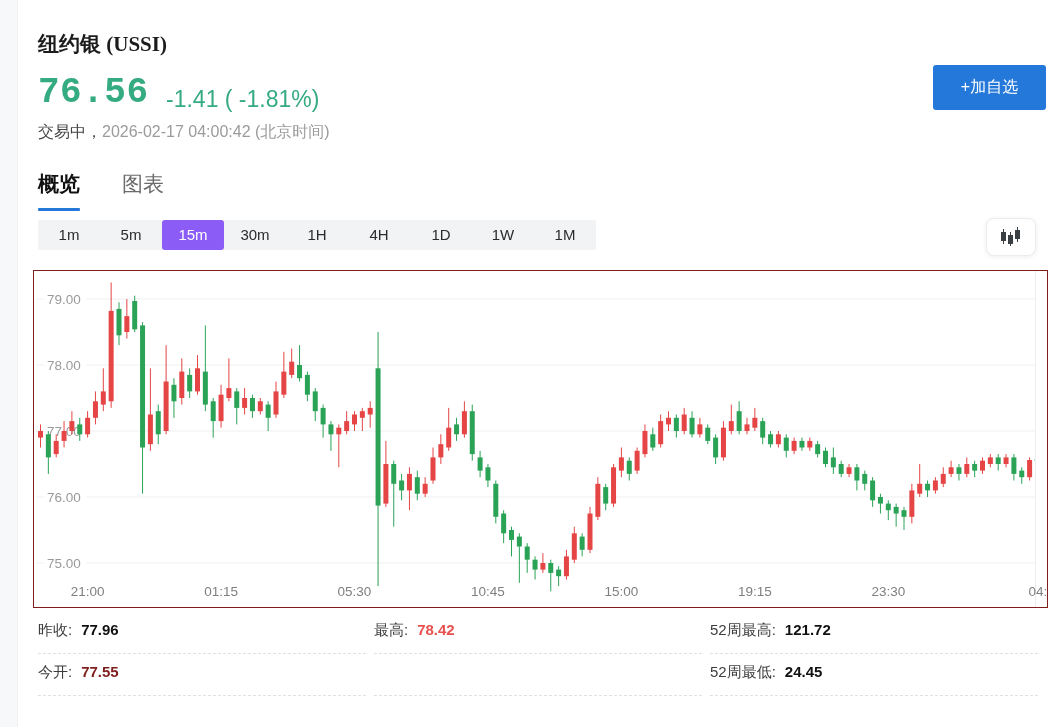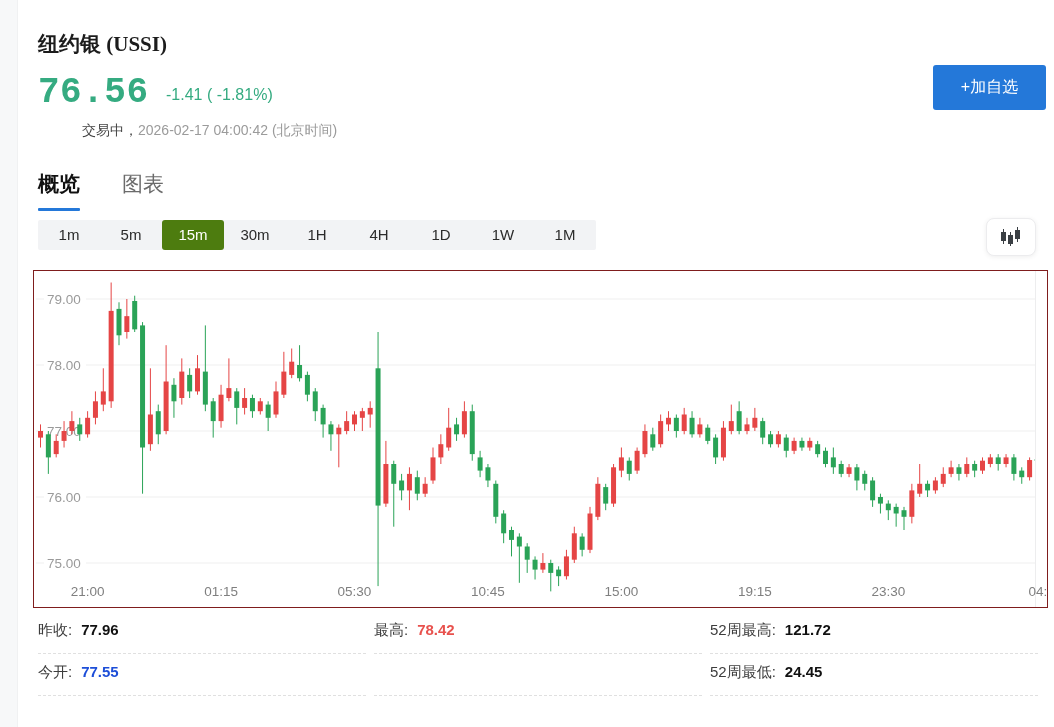--- a/index.html
+++ b/index.html
@@ -5,55 +5,55 @@
   * { margin:0; padding:0; box-sizing:border-box; }
   html,body { width:1054px; height:727px; background:#ffffff; overflow:hidden;
               font-family:"Liberation Sans", sans-serif; }
   .page { position:relative; width:1054px; height:727px; background:#fff; }
   .left-strip { position:absolute; left:0; top:0; width:18px; height:727px; background:#f7f8f9; border-right:1px solid #f0f1f2; }
 
   
   .title { position:absolute; left:38px; top:30px; font-size:21px; font-weight:bold; color:#1c1c1c;text-align:center; }
   .title .code { font-family:"Liberation Serif", serif; font-weight:bold; }
   .price { position:absolute; left:38px; top:72px; font-size:36px; font-weight:bold; color:#35ab81; letter-spacing:0.5px;font-family:Liberation Mono, monospace; }
-  .change { position:absolute; left:166px; top:86px; font-size:16px; color:#35ab81; }
-  .status { position:absolute; left:38px; top:122px; font-size:14px; color:#444;margin-left:44px; }
+  .change { position:absolute; left:166px; top:86px; font-size:23px; color:#35ab81; }
+  .status { position:absolute; left:38px; top:122px; font-size:16px; color:#444; }
   .status .time { color:#9b9b9b; }
   .add-btn { position:absolute; left:933px; top:65px; width:113px; height:45px; background:#2478d9; color:#fff;
              font-size:16px; border:none; border-radius:3px; cursor:pointer; font-family:inherit; }
 
   
   #tabs { position:absolute; left:38px; top:170px; height:40px; }
   .tab { display:inline-block; margin-right:42px; font-size:21px; color:#6b6b6b; cursor:pointer; position:relative; padding-bottom:13px; }
   .tab.active { color:#111; font-weight:bold; }
   .tab.active .tab-underline { position:absolute; left:0; right:0; bottom:0; height:3px; background:#2478d9; border-radius:1px; }
 
   
   #periods { position:absolute; left:38px; top:220px; width:558px; height:30px; background:#f2f3f5; border-radius:2px; }
   .period { display:inline-block; width:62px; height:30px; line-height:30px; text-align:center; font-size:15px;
             color:#2b2b2b; cursor:pointer; vertical-align:top; }
-  .period.selected { background:#4d7c0f; color:#fff; border-radius:3px; }
+  .period.selected { background:#8b5cf6; color:#fff; border-radius:3px; }
 
   
   .charttype-btn { position:absolute; left:986px; top:218px; width:50px; height:38px; background:#fff;
                    border:1px solid #ececee; border-radius:8px; box-shadow:0 1px 5px rgba(0,0,0,0.07);
                    cursor:pointer; display:flex; align-items:center; justify-content:center; }
 
   
   .chart-box { position:absolute; left:33px; top:270px; width:1015px; height:338px;
                border:1px solid #7f1d1d; background:#fff; overflow:hidden; }
   .chart-box svg { display:block; }
 
   
   #stats { position:absolute; left:0; top:612px; width:1054px; height:100px; }
   .stat-col { position:absolute; top:0; width:328px; }
   .stat-row { position:relative; height:42px; }
   .stat-line { display:block; padding-top:9px; font-size:15px; color:#3d3d3d; }
   .stat-value { font-weight:bold; margin-left:9px; color:#111; }
-  .stat-value.green { color:#1d4ed8; }
+  .stat-value.green { color:#7f1d1d; }
   .stat-value.red { color:#e8514d; }
   .stat-sep { position:absolute; left:0; right:0; bottom:0; border-top:1px dashed #e0e0e0; height:0; }
 </style>
 </head>
 <body>
 
 <div class="page">
   <div class="left-strip"></div>
 
   <div class="title"><span>纽约银</span><span class="code"> (USSI)</span></div>

